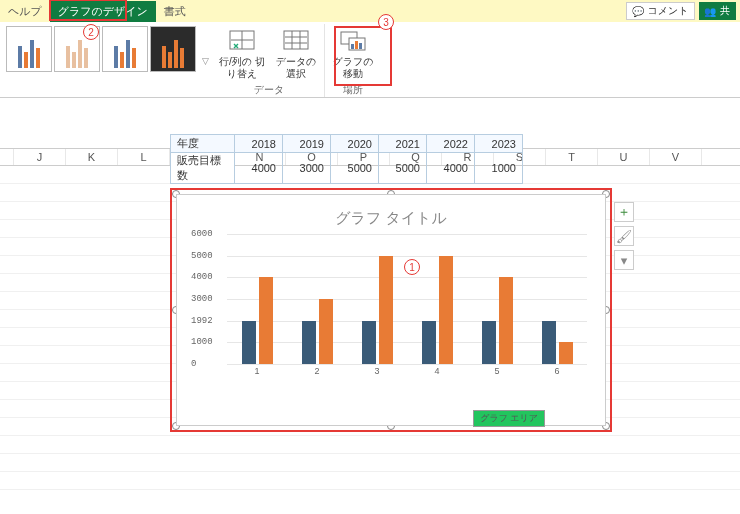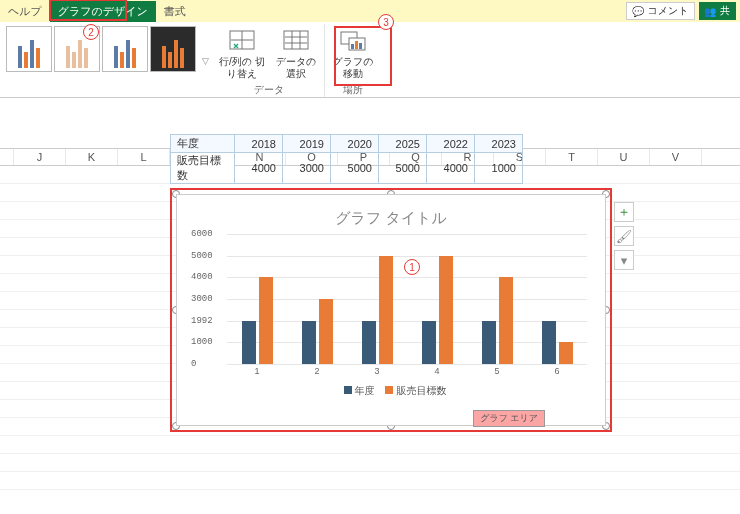--- a/index.html
+++ b/index.html
@@ -54,21 +54,21 @@
   .bar-group { flex:1; display:flex; align-items:flex-end; justify-content:center; gap:3px;}
   .bar1 { width:14px; background:#3a5b78;}
   .bar2 { width:14px; background:#e87b35;}
   .x-labels { display:flex; margin:2px 8px 0 40px;}
   .x-lab { flex:1; text-align:center; font-size:9px; color:#666;}
   .legend { text-align:center; font-size:10px; color:#555; margin-top:8px;}
   .legend .sw { display:inline-block; width:8px; height:8px; margin:0 3px 0 8px;}
   .side-tools { position:absolute; right:-28px; top:8px; display:flex; flex-direction:column; gap:4px;}
   .side-btn { width:20px; height:20px; border:1px solid #ccc; display:flex; align-items:center; justify-content:center; font-size:13px; color:#3a8a3a; background:#fff;}
   .side-btn.gray{color:#888;}
-  .tooltip { position:absolute; bottom:-2px; right:60px; border:1px solid #999; background:#fca5a5; font-size:9px; padding:1px 6px; color:#555;}
+  .tooltip { position:absolute; bottom:-2px; right:60px; border:1px solid #999; background:#22c55e; font-size:9px; padding:1px 6px; color:#555;}
 </style>
 </head>
 <body>
 
 <div class="ribbon-tabs">
   <div class="tab">ヘルプ</div>
   <div class="tab active">グラフのデザイン</div>
   <div class="tab">書式</div>
   <div class="red-box tab-box"></div>
   <div class="ribbon-right">
@@ -205,21 +205,21 @@
       <div class="grid-line"></div>
   </div>
 
   <table class="data-table">
     <tbody>
         <tr class="hdr">
       <td class="lab">年度</td>
       <td class="val">2018</td>
           <td class="val">2019</td>
       <td class="val">2020</td>
-          <td class="val">2025</td>
+          <td class="val">2021</td>
       <td class="val">2022</td>
           <td class="val">2023</td>
     </tr>
     <tr>
       <td class="lab">販売目標数</td>
       <td class="val">4000</td>
           <td class="val">3000</td>
       <td class="val">5000</td>
           <td class="val">5000</td>
       <td class="val">4000</td>
@@ -290,22 +290,18 @@
           </div>
         </div>
       <div class="x-labels" id="xlabels">
           <div class="x-lab">1</div>
           <div class="x-lab">2</div>
           <div class="x-lab">3</div>
           <div class="x-lab">4</div>
           <div class="x-lab">5</div>
           <div class="x-lab">6</div>
         </div>
-      <div class="legend">
-        <span class="sw" style="background:#3a5b78"></span><span>年度</span>
-        <span class="sw" style="background:#e87b35"></span><span>販売目標数</span>
-      </div>
       <div class="tooltip">グラフ エリア</div>
     </div>
   </div>
 </div>
 
 <div class="circ c1">1</div>
 
 </body></html>

